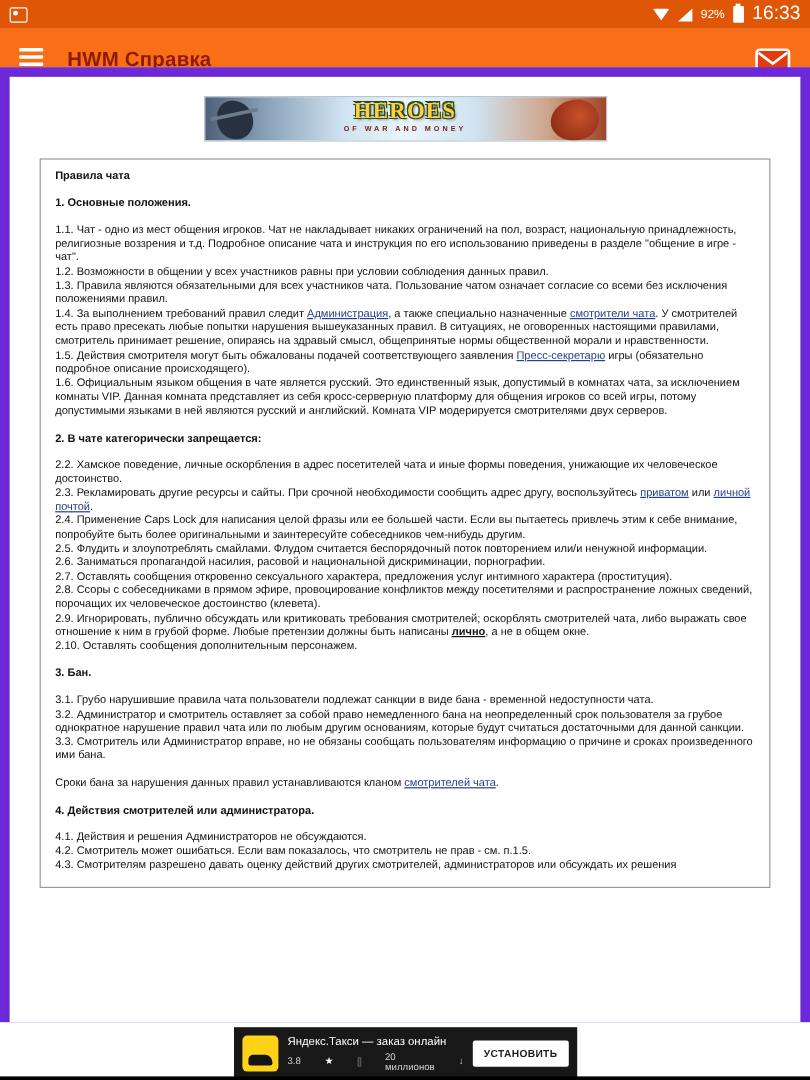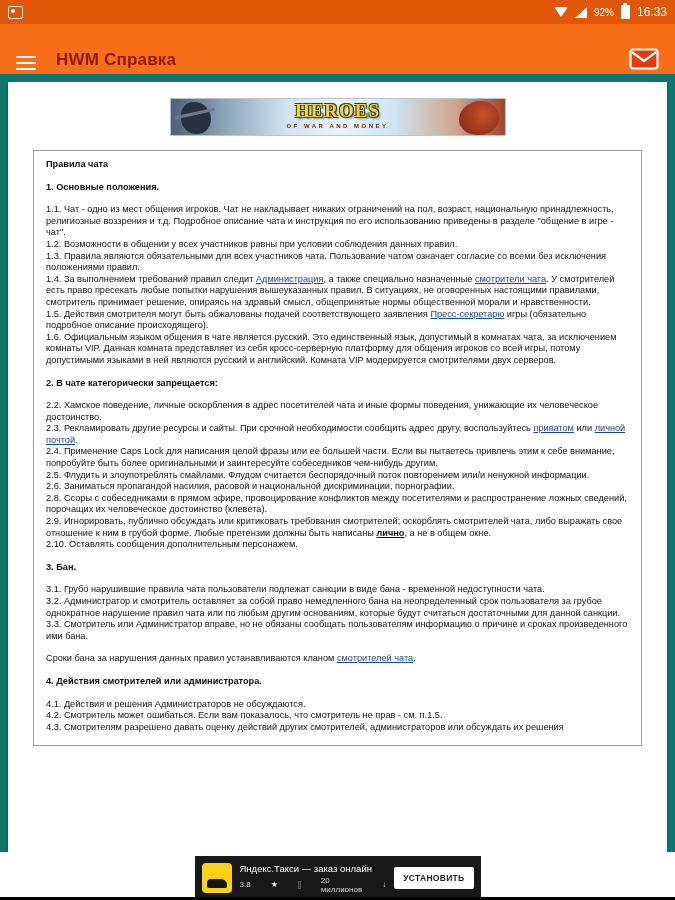--- a/index.html
+++ b/index.html
@@ -9,33 +9,33 @@
 
   
   .status-bar { height:24px; background:var(--statusbar-color,#df5606); display:flex; align-items:center;
     justify-content:space-between; padding:0 8px; color:#fff; }
   .sb-group { display:flex; align-items:center; gap:7px; }
   .pic-icon { width:15px; height:13px; border:1.5px solid #fff; border-radius:2px; position:relative; }
   .pic-icon::after { content:""; position:absolute; left:2px; top:2px; width:4px; height:4px; border-radius:50%; background:#fff; }
   .wifi-icon { width:0; height:0; border-left:7px solid transparent; border-right:7px solid transparent; border-top:10px solid #fff; border-radius:2px; }
   .signal-icon { width:0; height:0; border-left:12px solid transparent; border-bottom:11px solid #fff; }
   .sb-text { font-size:10px; }
-  .time-text { font-size:12px; }
+  .time-text { font-size:16px; }
   .battery-icon { width:9px; height:14px; background:#fff; border-radius:1px; position:relative; }
   .battery-icon::before { content:""; position:absolute; top:-2px; left:2.5px; width:4px; height:2px; background:#fff; }
 
   
-  .app-bar { height:50px; background:var(--appbar-color,#f86f17); display:flex; align-items:flex-end; padding:4px 16px; gap:20px; }
+  .app-bar { height:30px; background:var(--appbar-color,#f86f17); display:flex; align-items:flex-start; padding:16px 16px; gap:20px; }
   .hamburger { width:20px; display:flex; flex-direction:column; gap:3.5px; cursor:pointer; }
   .hamburger div { height:2.5px; background:#fff; border-radius:1px; }
   .app-title { flex:1; color:var(--title-color,#8f1a0a); font-size:17px; font-weight:bold; letter-spacing:.2px; }
   .mail-btn { cursor:pointer; display:flex; align-items:center; }
 
   
-  .content { flex:1; background:#0f766e; padding:8px 8px 0 8px; overflow:hidden; }
+  .content { flex:1; background:#6d28d9; padding:8px 8px 0 8px; overflow:hidden; }
   .page { background:#fff; width:100%; height:100%; box-shadow:0 1px 3px rgba(0,0,0,.25); overflow:hidden; }
 
   
   .banner { width:336px; height:38px; margin:16px auto 0 auto; position:relative; cursor:pointer; overflow:hidden;
     background:linear-gradient(90deg,#4e6078 0px,#8ea6bb 55px,#cfe3f1 115px,#eaf5fb 168px,#cfe3f1 225px,#cfa58b 285px,#9e4226 336px);
     border:1px solid #b9c6cf; }
   .bn-left { position:absolute; left:10px; top:3px; width:30px; height:32px; background:#27313f;
     border-radius:40% 55% 45% 50%; }
   .bn-left::after { content:""; position:absolute; left:-6px; top:10px; width:40px; height:3px; background:#6d7c8d; transform:rotate(-12deg); }
   .bn-right { position:absolute; right:6px; top:2px; width:40px; height:34px; background:radial-gradient(circle at 60% 40%, #c8502a, #7e2413);
@@ -129,20 +129,21 @@
               <div class="rule-para"><span>1.5. Действия смотрителя могут быть обжалованы подачей соответствующего заявления </span><span class="lnk">Пресс-секретарю</span><span> игры (обязательно подробное описание происходящего).</span></div>
               <div class="rule-para"><span>1.6. Официальным языком общения в чате является русский. Это единственный язык, допустимый в комнатах чата, за исключением комнаты VIP. Данная комната представляет из себя кросс-серверную платформу для общения игроков со всей игры, потому допустимыми языками в ней являются русский и английский. Комната VIP модерируется смотрителями двух серверов.</span></div>
             </div>
             <div class="rule-section">
               <div class="rule-heading">2. В чате категорически запрещается:</div>
               <div class="rule-para"><span>2.2. Хамское поведение, личные оскорбления в адрес посетителей чата и иные формы поведения, унижающие их человеческое достоинство.</span></div>
               <div class="rule-para"><span>2.3. Рекламировать другие ресурсы и сайты. При срочной необходимости сообщить адрес другу, воспользуйтесь </span><span class="lnk">приватом</span><span> или </span><span class="lnk">личной почтой</span><span>.</span></div>
               <div class="rule-para"><span>2.4. Применение Caps Lock для написания целой фразы или ее большей части. Если вы пытаетесь привлечь этим к себе внимание, попробуйте быть более оригинальными и заинтересуйте собеседников чем-нибудь другим.</span></div>
               <div class="rule-para"><span>2.5. Флудить и злоупотреблять смайлами. Флудом считается беспорядочный поток повторением или/и ненужной информации.</span></div>
               <div class="rule-para"><span>2.6. Заниматься пропагандой насилия, расовой и национальной дискриминации, порнографии.</span></div>
+              <div class="rule-para"><span>2.7. Оставлять сообщения откровенно сексуального характера, предложения услуг интимного характера (проституция).</span></div>
               <div class="rule-para"><span>2.8. Ссоры с собеседниками в прямом эфире, провоцирование конфликтов между посетителями и распространение ложных сведений, порочащих их человеческое достоинство (клевета).</span></div>
               <div class="rule-para"><span>2.9. Игнорировать, публично обсуждать или критиковать требования смотрителей; оскорблять смотрителей чата, либо выражать свое отношение к ним в грубой форме. Любые претензии должны быть написаны </span><span class="bu">лично</span><span>, а не в общем окне.</span></div>
               <div class="rule-para"><span>2.10. Оставлять сообщения дополнительным персонажем.</span></div>
             </div>
             <div class="rule-section">
               <div class="rule-heading">3. Бан.</div>
               <div class="rule-para"><span>3.1. Грубо нарушившие правила чата пользователи подлежат санкции в виде бана - временной недоступности чата.</span></div>
               <div class="rule-para"><span>3.2. Администратор и смотритель оставляет за собой право немедленного бана на неопределенный срок пользователя за грубое однократное нарушение правил чата или по любым другим основаниям, которые будут считаться достаточными для данной санкции.</span></div>
               <div class="rule-para"><span>3.3. Смотритель или Администратор вправе, но не обязаны сообщать пользователям информацию о причине и сроках произведенного ими бана.</span></div>
             </div>

